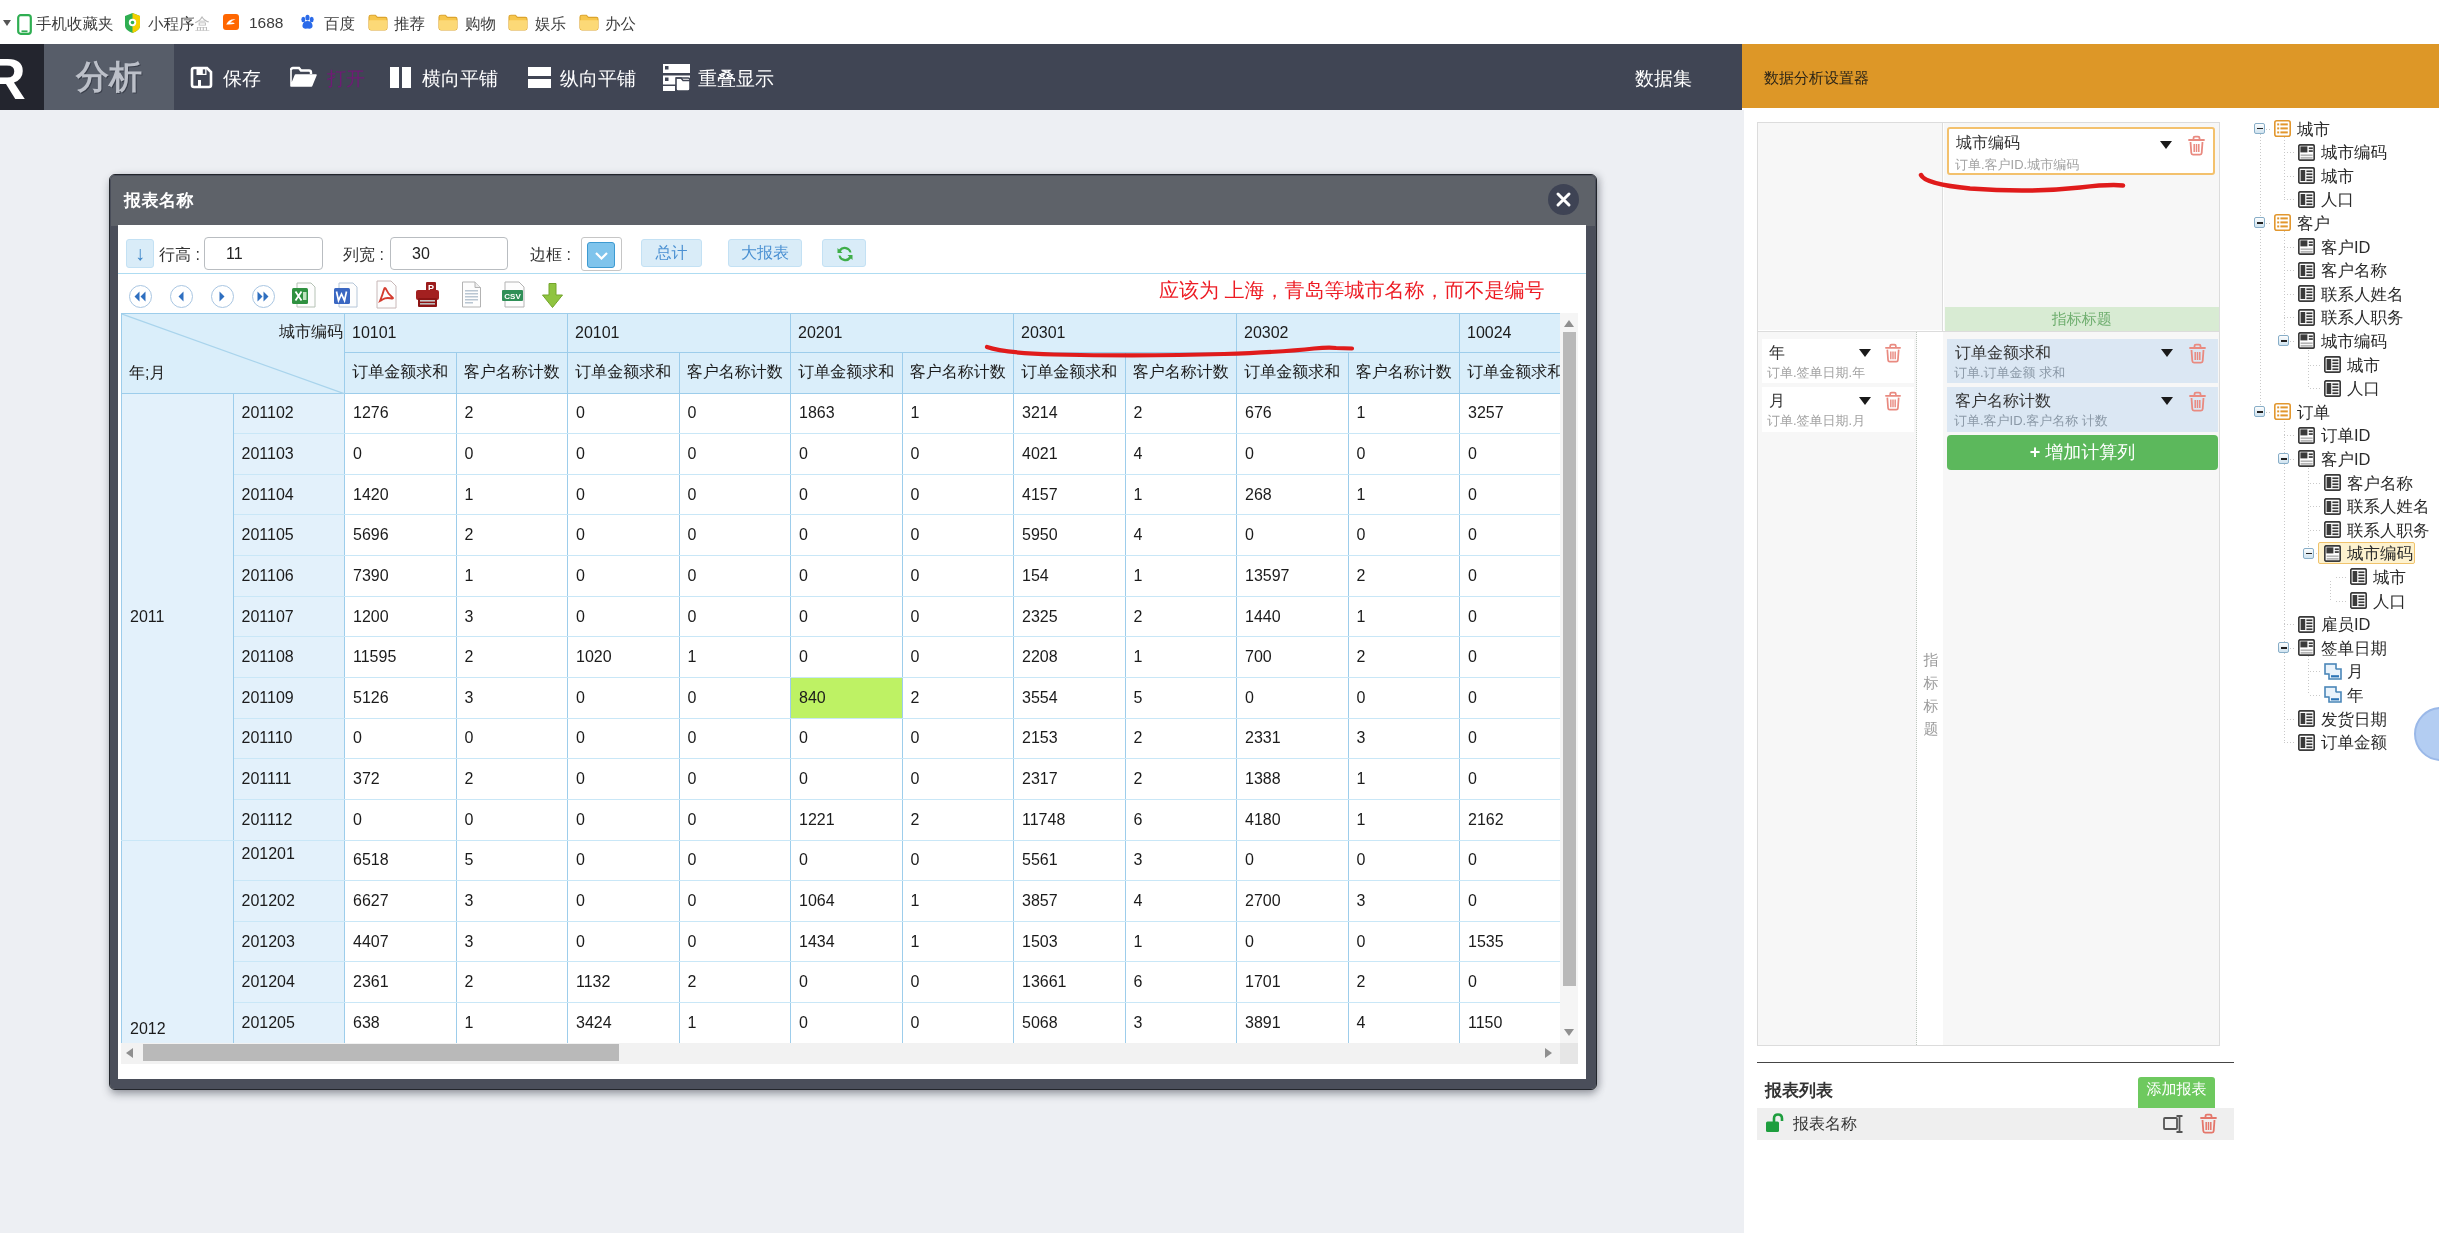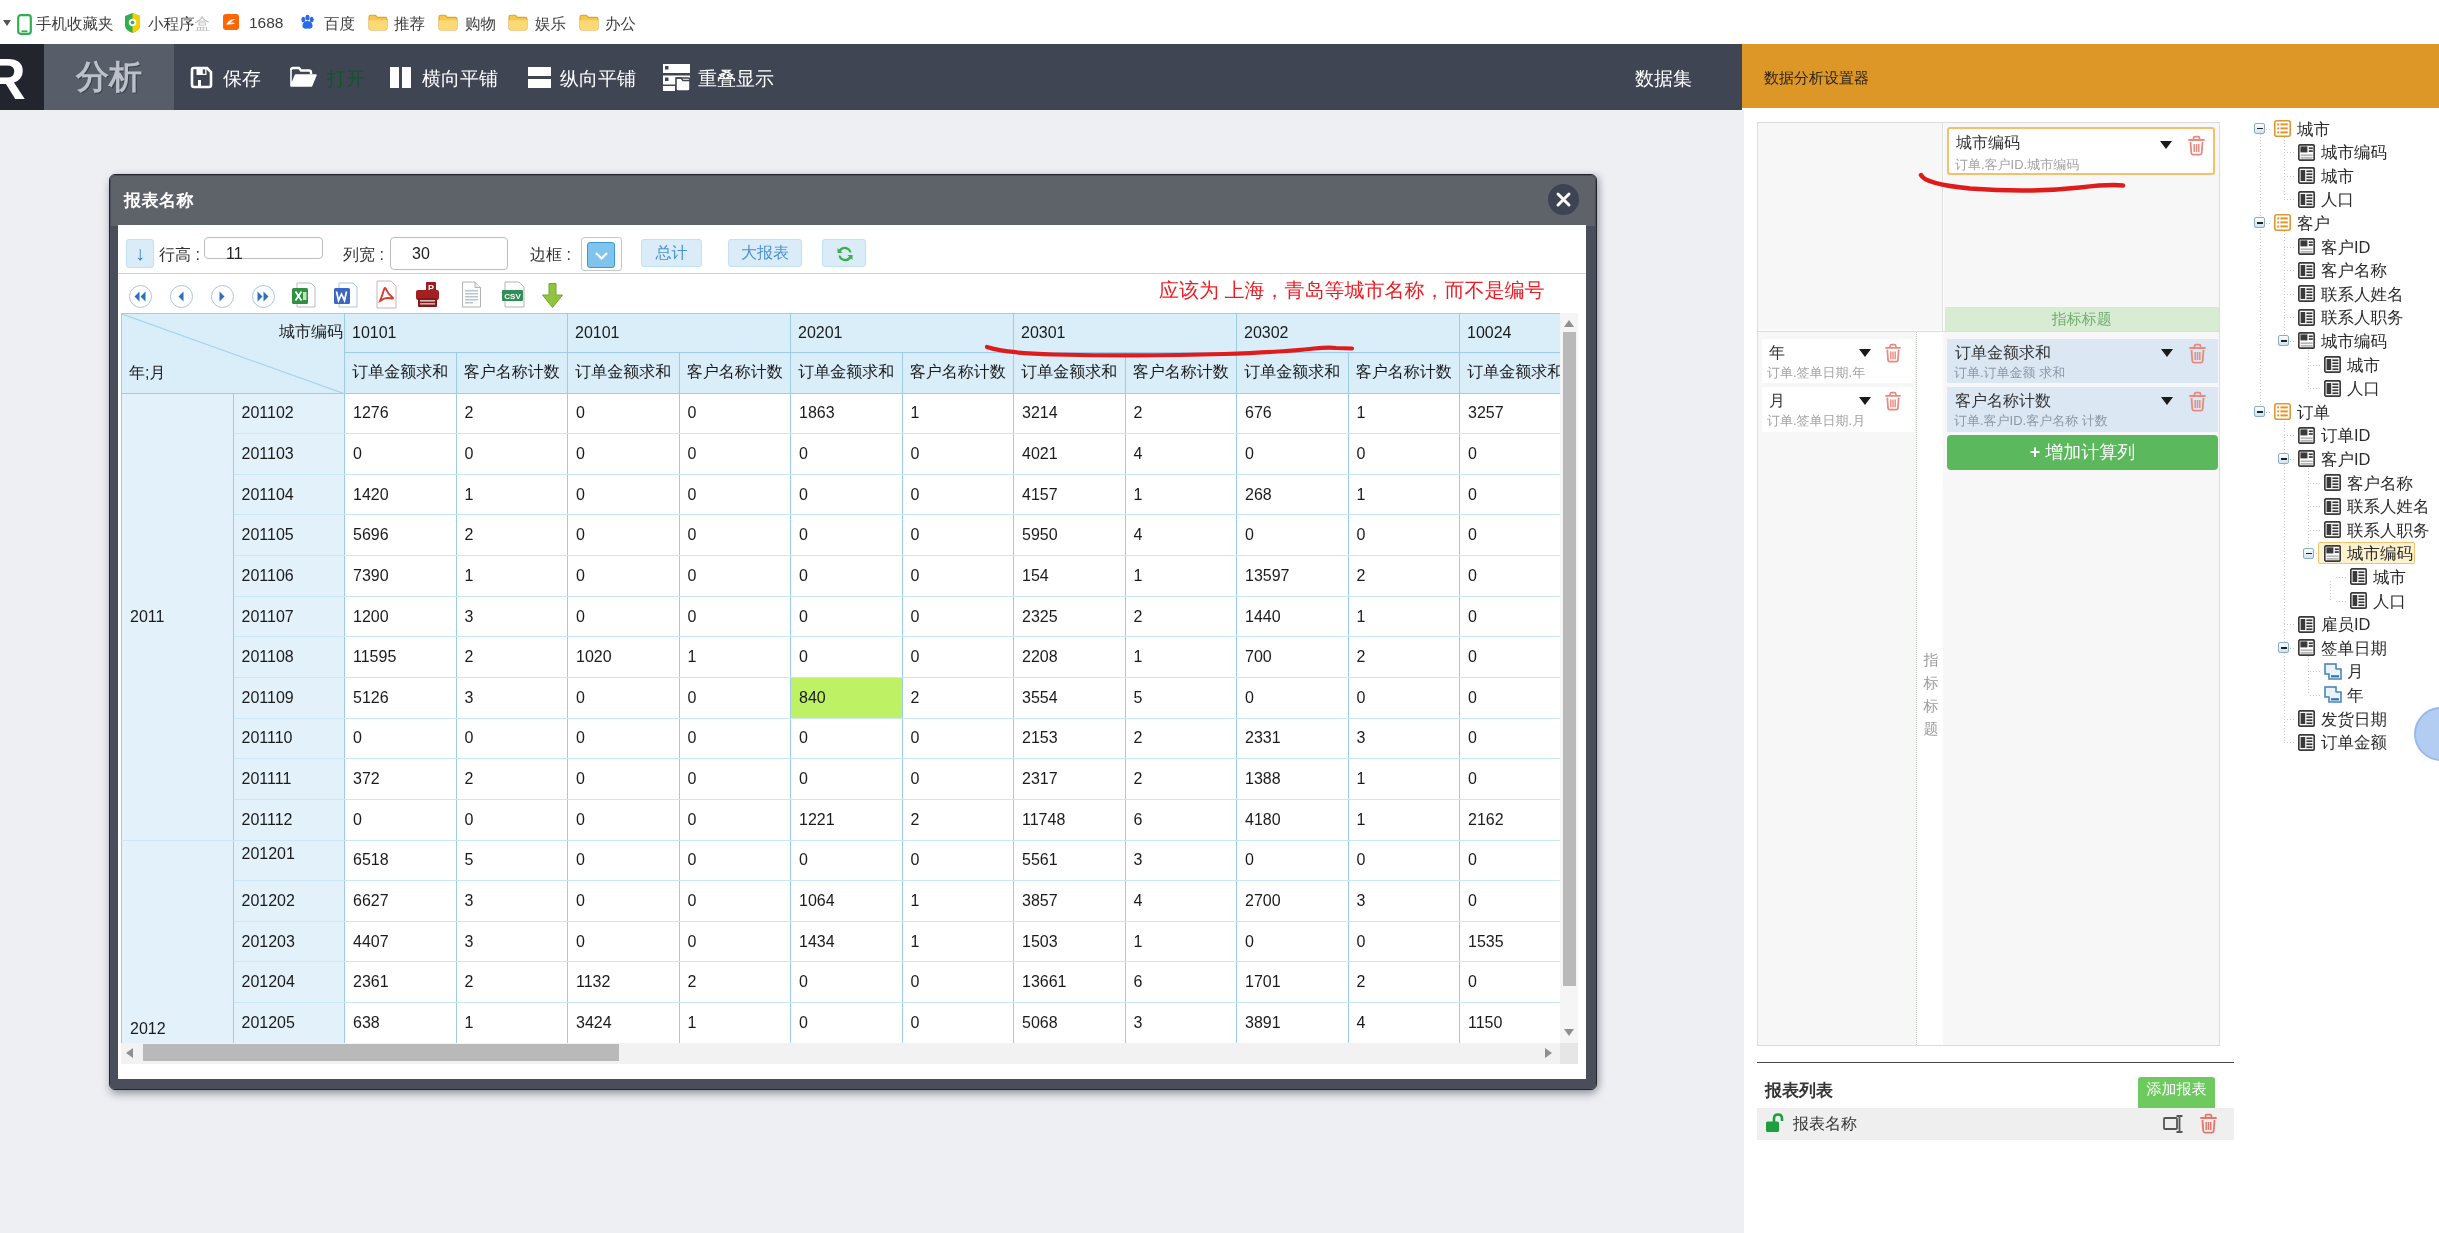--- a/index.html
+++ b/index.html
@@ -66,21 +66,21 @@
 <path d="M2 4 Q2 2 4 2 L17 2 L21 6 L21 19 Q21 21 19 21 L4 21 Q2 21 2 19Z" fill="none" stroke="#fff" stroke-width="2.6"></path>
 <rect x="6.5" y="2.5" width="10" height="6.5" fill="#fff"></rect>
     <rect x="12.8" y="3.4" width="2.4" height="4.4" fill="#404554"></rect>
 <rect x="8" y="14" width="3" height="7" fill="#fff"></rect>
   </svg>
 <div class="abs" style="left:223px;top:66px;font-size:19px;color:#fff">保存</div>
 <svg class="abs" style="left:290px;top:66px" width="28" height="23" viewBox="0 0 28 23">
 <path d="M1 4 Q1 2 3 2 L9 2 L11 4.5 L19 4.5 Q21 4.5 21 6.5 L21 8" fill="none" stroke="#fff" stroke-width="2.4"></path>
 <path d="M1 20 L1 4 M1 20 L5.5 9 L26 9 L21.5 20 Z" fill="#fff" stroke="#fff" stroke-width="1.6" stroke-linejoin="round"></path>
   </svg>
-<div class="abs" style="left:327px;top:66px;font-size:19px;color:#14532d">打开</div>
+<div class="abs" style="left:327px;top:66px;font-size:19px;color:#701a75">打开</div>
 <svg class="abs" style="left:389px;top:66px" width="23" height="23" viewBox="0 0 23 23">
 <rect x="1" y="1" width="9" height="21" fill="#fff"></rect>
     <rect x="13" y="1" width="9" height="21" fill="#fff"></rect>
   </svg>
 <div class="abs" style="left:422px;top:66px;font-size:19px;color:#fff">横向平铺</div>
 <svg class="abs" style="left:527px;top:66px" width="25" height="23" viewBox="0 0 25 23">
 <rect x="1" y="1" width="23" height="9" fill="#fff"></rect>
     <rect x="1" y="13" width="23" height="9" fill="#fff"></rect>
   </svg>
 <div class="abs" style="left:560px;top:66px;font-size:19px;color:#fff">纵向平铺</div>
@@ -106,21 +106,21 @@
  <div class="abs" style="left:14px;top:14px;font-size:17px;font-weight:bold;color:#fff;letter-spacing:.5px">报表名称</div>
  <div class="abs" style="left:1438px;top:9px;width:31px;height:31px;border-radius:50%;background:#3e4354;">
    <svg style="position:absolute;left:7px;top:7px" width="17" height="17" viewBox="0 0 17 17">
         <path d="M3 3 L14 14 M14 3 L3 14" stroke="#fff" stroke-width="3" stroke-linecap="round"></path>
       </svg>
  </div>
  <div class="abs" style="left:8px;top:50px;width:1468px;height:854px;background:#fff;overflow:hidden" id="dlgbody">
 
   <div class="abs" style="left:8px;top:14px;width:28px;height:29px;background:#d9ecf8;border:1px solid #c3e1f4;border-radius:3px;text-align:center;line-height:26px;color:#3d86c9;font-size:20px;font-weight:bold">↓</div>
   <div class="abs" style="left:41px;top:20px;font-size:16px;color:#333">行高 :</div>
-  <div class="abs" style="left:86px;top:12px;width:119px;height:22px;background:#fff;border:1px solid #b9bdc1;border-radius:4px;font-size:16px;color:#222;line-height:31px;padding-left:21px">11</div>
+  <div class="abs" style="left:86px;top:12px;width:119px;height:33px;background:#fff;border:1px solid #b9bdc1;border-radius:4px;font-size:16px;color:#222;line-height:31px;padding-left:21px">11</div>
   <div class="abs" style="left:225px;top:20px;font-size:16px;color:#333">列宽 :</div>
   <div class="abs" style="left:272px;top:12px;width:118px;height:33px;background:#fff;border:1px solid #b9bdc1;border-radius:4px;font-size:16px;color:#222;line-height:31px;padding-left:21px">30</div>
   <div class="abs" style="left:412px;top:20px;font-size:16px;color:#333">边框 :</div>
   <div class="abs" style="left:463px;top:12px;width:41px;height:34px;background:#fff;border:1px solid #c6c6c6;border-radius:3px"></div>
   <div class="abs" style="left:469px;top:17px;width:28px;height:26px;background:#7fc4ec;border:1px solid #3d9ad1;border-radius:3px">
     <svg style="position:absolute;left:7px;top:9px" width="13" height="8" viewBox="0 0 13 8">
           <path d="M1 1 L6.5 6.5 L12 1" stroke="#fff" stroke-width="2.2" fill="none"></path>
         </svg>
   </div>
   <div class="abs" style="left:523px;top:14px;width:61px;height:28px;background:#d9ecf8;border:1px solid #c3e1f4;border-radius:3px;text-align:center;line-height:26px;color:#4a90d2;font-size:16px">总计</div>

